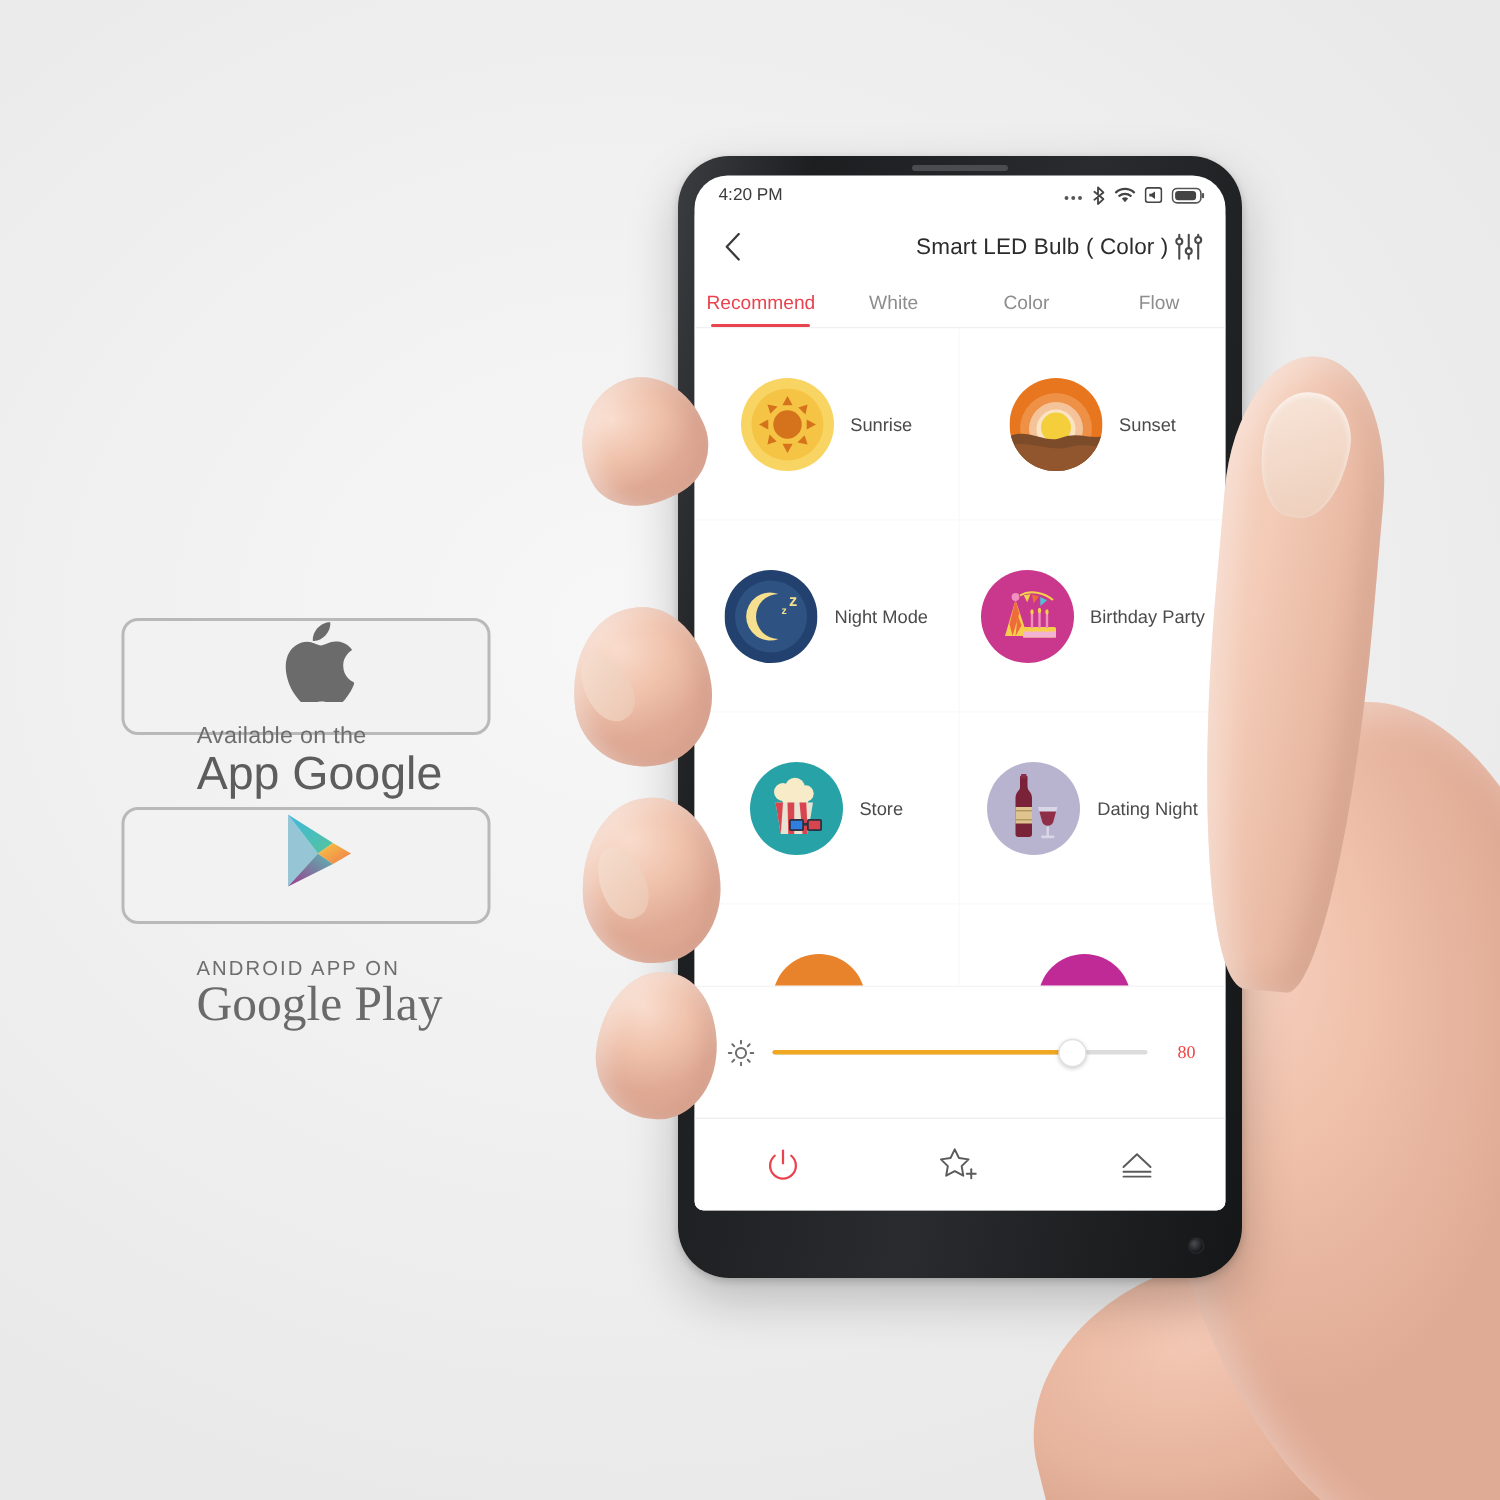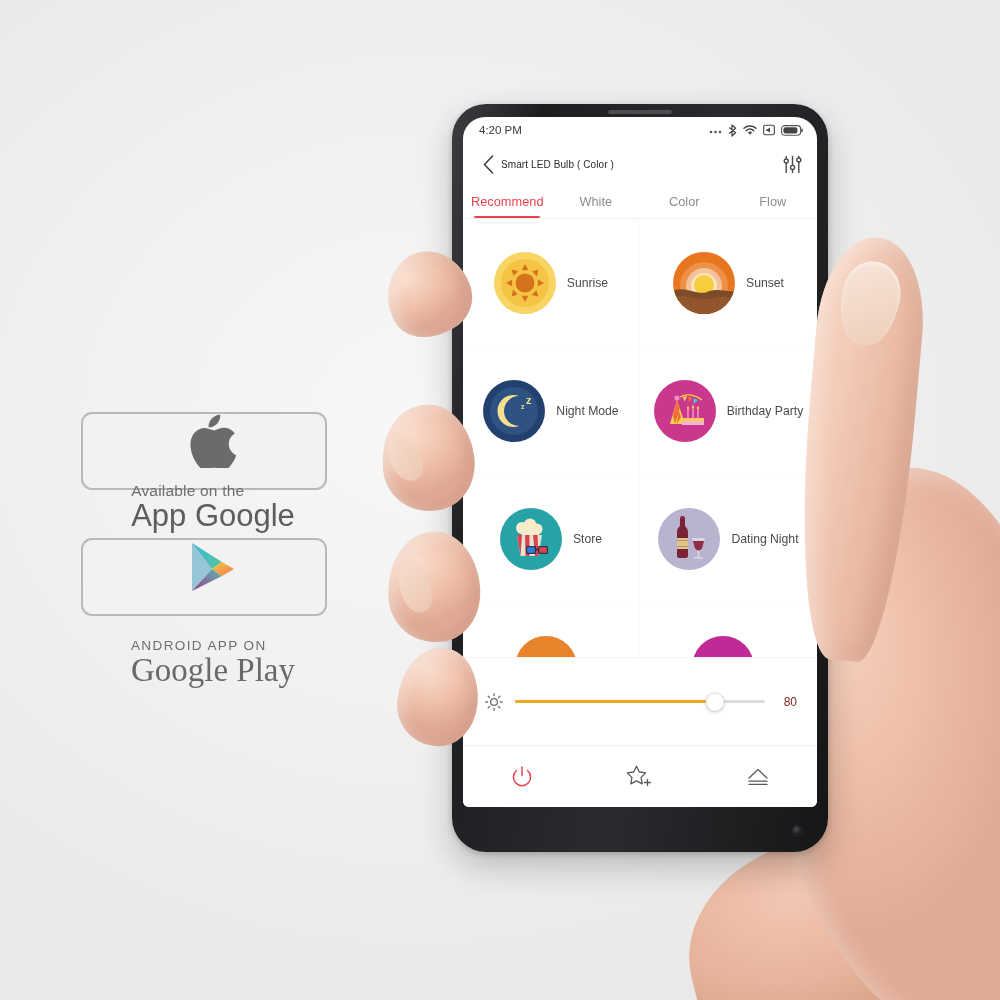--- a/index.html
+++ b/index.html
@@ -100,22 +100,22 @@
   .st-ico { display: block; }
 
   
   .appbar {
     height: 42px; flex: 0 0 auto;
     display: flex; align-items: center;
     padding: 0 12px;
     background: #fff;
   }
   .appbar-title {
-    flex: 1; text-align: left;
-    font-size: 10px; color: #2b2b2b; letter-spacing: .1px;
+    flex: 1; text-align: right;
+    font-size: 15px; color: #2b2b2b; letter-spacing: .1px;
   }
   .icon-btn {
     width: 26px; height: 26px;
     display: flex; align-items: center; justify-content: center;
     cursor: pointer; flex: 0 0 auto;
   }
 
   
   .tabs {
     height: 34px; flex: 0 0 auto;
@@ -188,21 +188,21 @@
   .knob {
     position: absolute; top: 50%;
     width: 19px; height: 19px;
     border-radius: 50%;
     background: #fff;
     border: 1px solid #e2e2e2;
     box-shadow: 0 1px 3px rgba(0,0,0,.2);
     transform: translate(-50%, -50%);
     cursor: grab;
   }
-  .bright-val { font-size: 12px; color: #7f1d1d; width: 20px; text-align: right; flex: 0 0 auto; }
+  .bright-val { font-size: 12px; color: #ef4444; width: 20px; text-align: right; flex: 0 0 auto; font-family: Liberation Serif, serif; }
 
   
   .bottombar {
     flex: 0 0 auto;
     height: 62px;
     display: flex; align-items: center;
     border-top: 1px solid #efefef;
     background: #fff;
   }
   .bb-btn {

